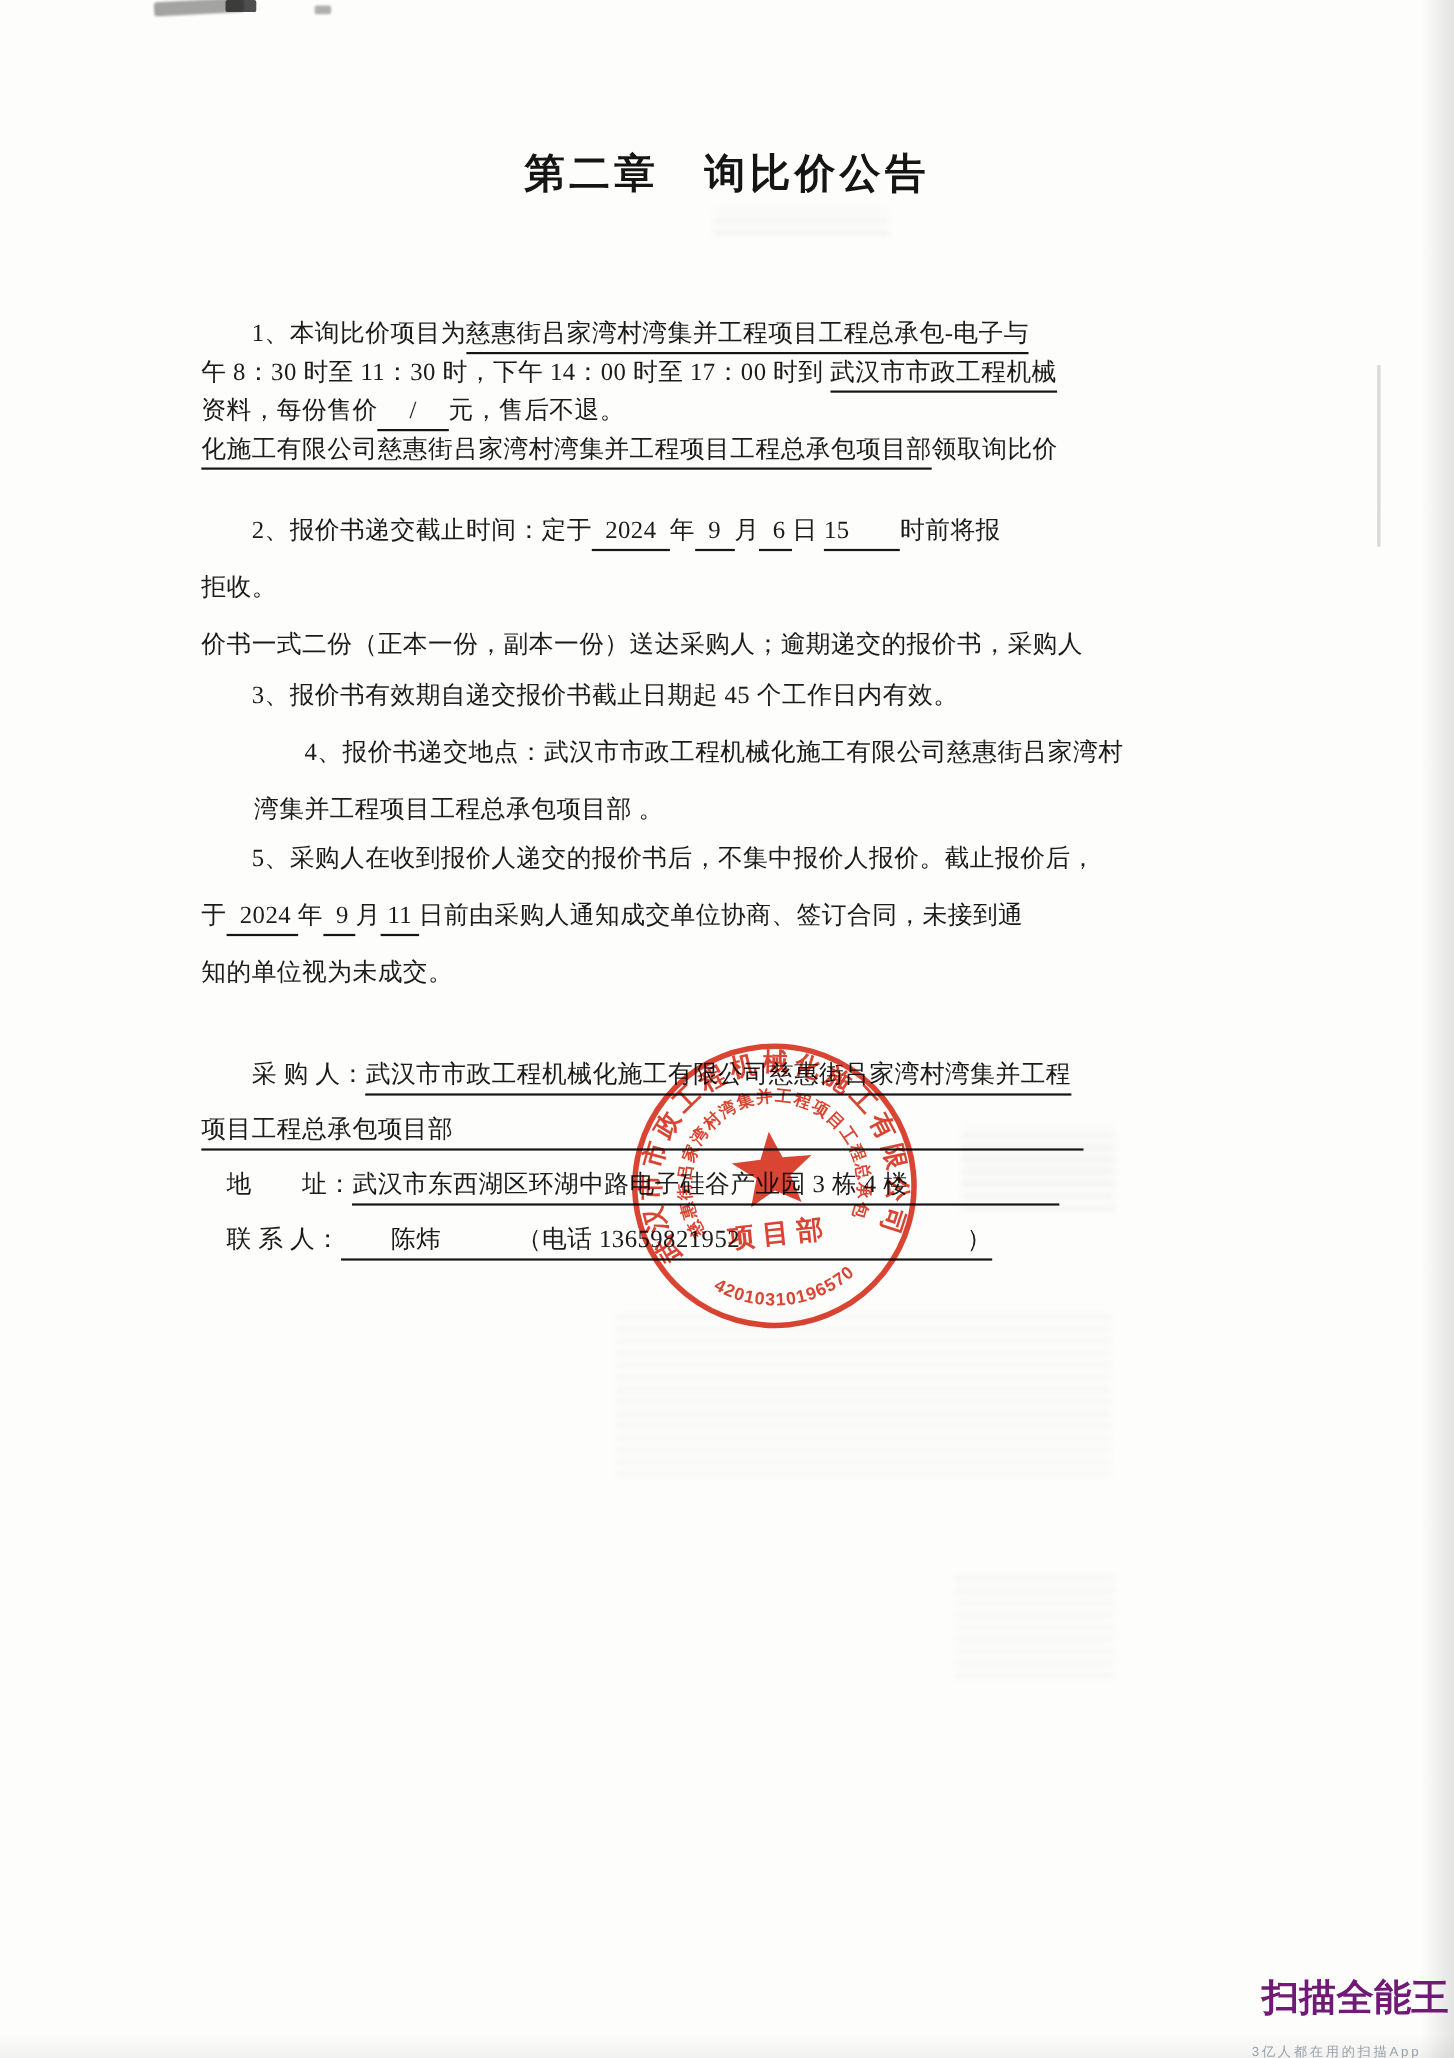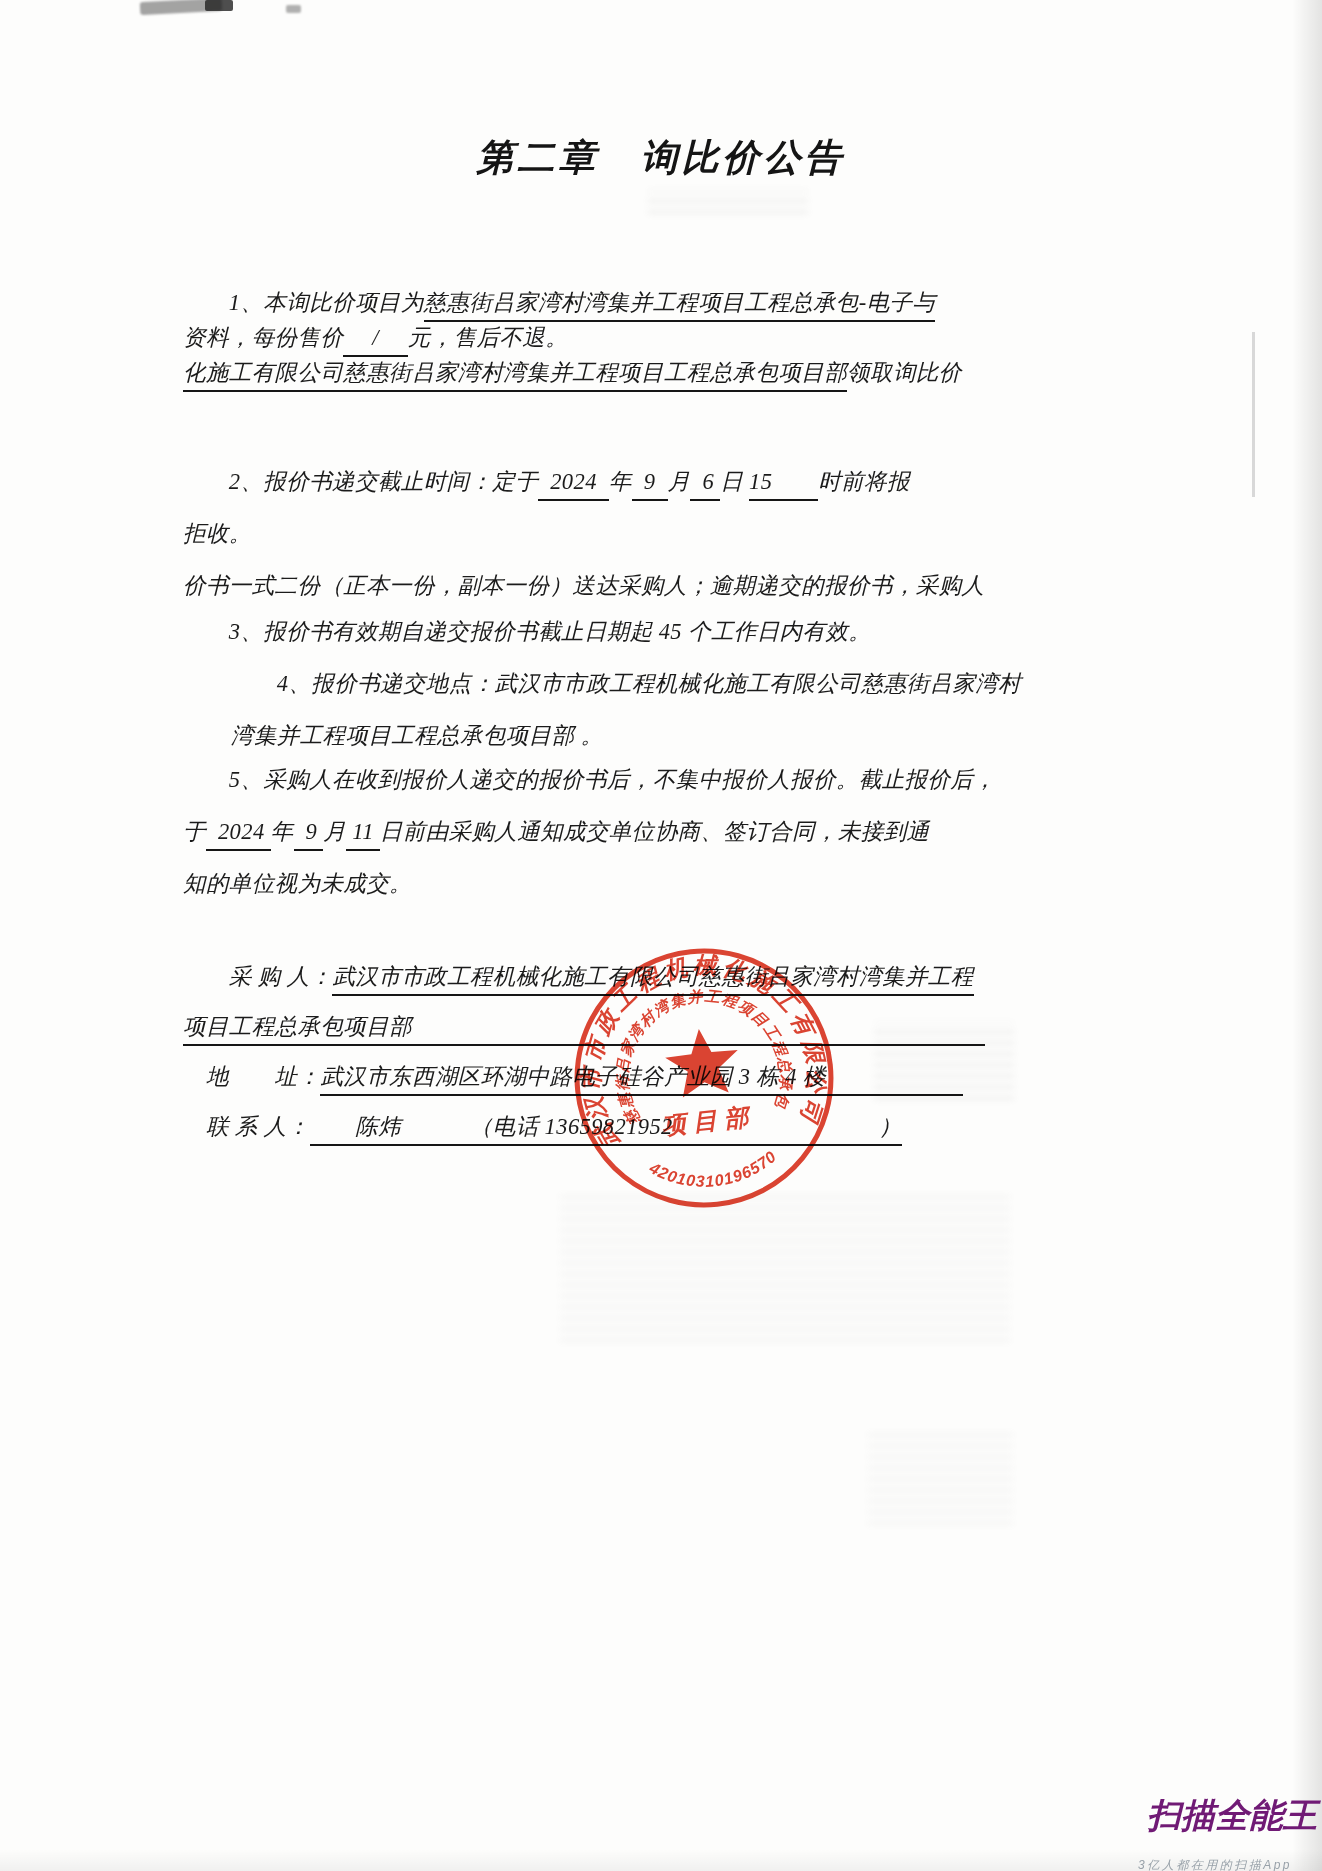--- a/index.html
+++ b/index.html
@@ -1,17 +1,17 @@
 <!DOCTYPE html>
 <html><head>
 <meta charset="utf-8">
 <style>
   html,body{margin:0;padding:0;background:#ffffff;}
   .scan{position:relative;width:1322px;height:1871px;background:#fdfdfc;overflow:hidden;
-        font-family:"Liberation Serif", serif;color:#1b1b1b;font-style:italic;}
+        font-family:"Liberation Serif", serif;color:#1b1b1b;}
   
   .doc-title{position:absolute;top:133px;left:0;width:1322px;text-align:center;
              font-family:"Liberation Sans", sans-serif;font-weight:bold;
              font-size:37px;letter-spacing:4px;color:#151515;}
   
   .block{position:absolute;left:183px;width:832px;font-size:22.5px;}
   .line{white-space:pre-wrap;letter-spacing:0.4px;}
   .u{border-bottom:2px solid #161616;padding-bottom:5px;}
   #blk-para-1{top:285px;}   #blk-para-1 .line{line-height:35px;height:35px;}
   #blk-para-2{top:456px;}   #blk-para-2 .line{line-height:52px;height:52px;}
@@ -65,20 +65,21 @@
   <div class="artifact bleed bleed-d"></div>
   <div class="artifact bleed-line"></div>
   <div class="artifact edge-right"></div>
   <div class="artifact edge-bottom"></div>
 
   <div class="doc-title">第二章　询比价公告</div>
 
   <div id="doc-body">
       <div class="block" id="blk-para-1">
         <div class="line"><span>　　1、本询比价项目为</span><span class="u">慈惠街吕家湾村湾集并工程项目工程总承包-电子与</span></div>
+        <div class="line"><span>午 8：30 时至 11：30 时，下午 14：00 时至 17：00 时到 </span><span class="u">武汉市市政工程机械</span></div>
         <div class="line"><span>资料，每份售价</span><span class="u">　 / 　</span><span>元，售后不退。</span></div>
         <div class="line"><span class="u">化施工有限公司慈惠街吕家湾村湾集并工程项目工程总承包项目部</span><span>领取询比价</span></div>
       </div>
       <div class="block" id="blk-para-2">
         <div class="line"><span>　　2、报价书递交截止时间：定于</span><span class="u">  2024  </span><span>年</span><span class="u">  9  </span><span>月</span><span class="u">  6 </span><span>日 </span><span class="u">15　　</span><span>时前将报</span></div>
         <div class="line"><span>拒收。</span></div>
         <div class="line"><span>价书一式二份（正本一份，副本一份）送达采购人；逾期递交的报价书，采购人</span></div>
       </div>
       <div class="block" id="blk-para-3">
         <div class="line"><span>　　3、报价书有效期自递交报价书截止日期起 45 个工作日内有效。</span></div>

